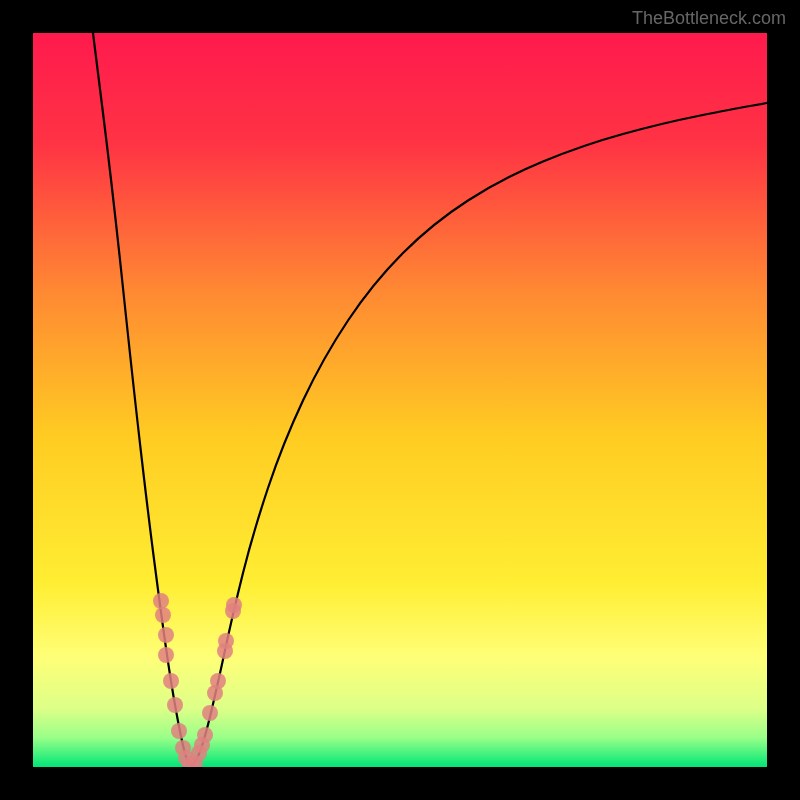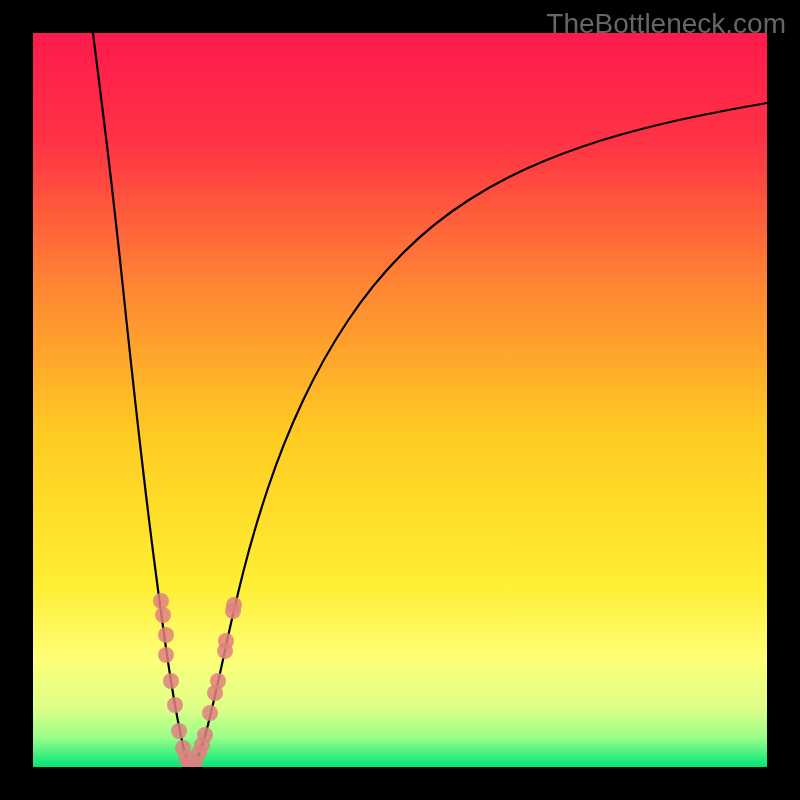--- a/index.html
+++ b/index.html
@@ -12,21 +12,21 @@
       height: 800px;
       background: #000;
       position: relative;
       overflow: hidden;
     }
     .watermark {
       position: absolute;
       top: 8px;
       right: 14px;
       font-family: Arial, sans-serif;
-      font-size: 28px;
+      font-size: 18px;
       color: #666;
       z-index: 10;
       margin-left: 24px;
     }
     .chart-area {
       position: absolute;
       top: 33px;
       left: 33px;
       width: 734px;
       height: 734px;

